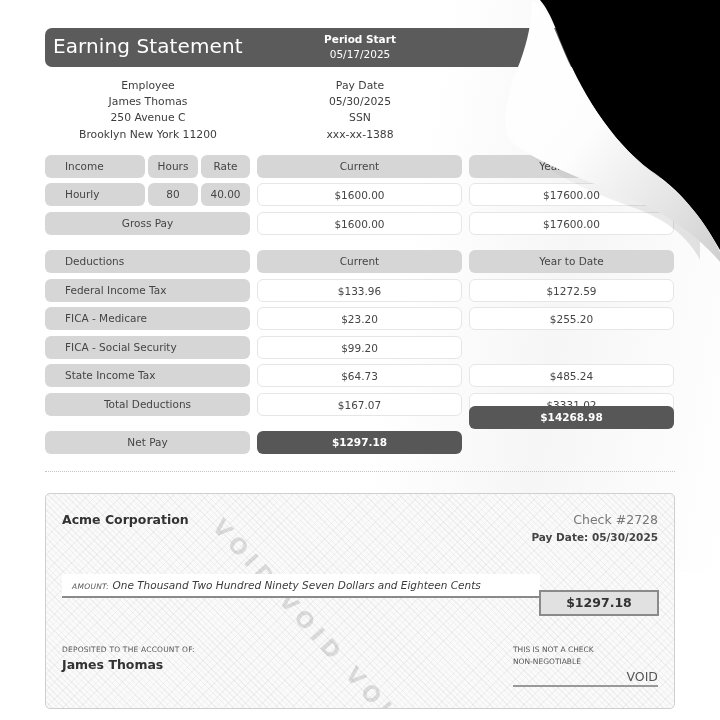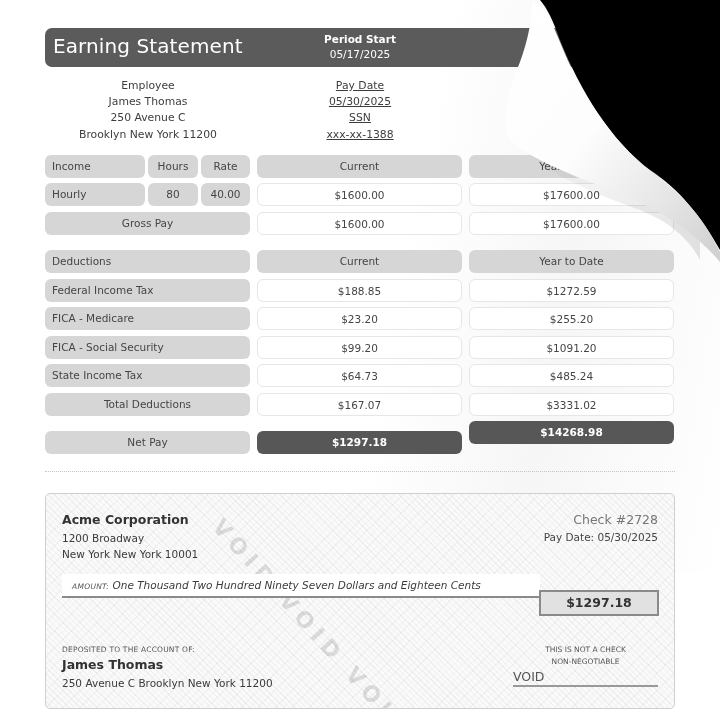--- a/index.html
+++ b/index.html
@@ -9,28 +9,28 @@
   .page { position: absolute; left: 0; top: 0; width: 720px; height: 572px; background: linear-gradient(100deg, #ffffff 0%, #ffffff 55%, #f6f6f6 75%, #ffffff 100%); border-radius: 15px; }
 
   
   .title-bar { position: absolute; left: 45px; top: 28px; width: 560px; height: 39px; background: #5b5b5b; border-radius: 7px; color: #fff; }
   .title-bar .title { position: absolute; left: 8px; top: 6px; font-size: 20px; letter-spacing: 0.1px; }
   .title-bar .period { position: absolute; left: 270px; top: 4px; width: 90px; text-align: center; font-size: 10.5px; line-height: 15px; }
   .title-bar .period .lbl { font-weight: bold; }
 
   .info-col { position: absolute; top: 78px; text-align: center; font-size: 10.8px; line-height: 16.2px; color: #3d3d3d; }
   .info-col.emp { left: 68px; width: 160px; }
-  .info-col.pay { left: 300px; width: 120px; text-decoration: underline; }
+  .info-col.pay { left: 300px; width: 120px; }
 
   
   .cell { position: absolute; height: 23px; border-radius: 6px; font-size: 10.5px; line-height: 23px; color: #454545; }
   .cell.gray { background: #d6d6d6; }
   .cell.white { background: #fff; border: 1px solid #e6e6e6; }
   .cell.dark { background: #575757; color: #fff; font-weight: bold; }
-  .cell.left { text-align: left; padding-left: 7px; }
+  .cell.left { text-align: left; padding-left: 20px; }
   .cell.center { text-align: center; }
 
   .c1 { left: 45px; width: 205px; }
   .c1a { left: 45px; width: 100px; }
   .c1b { left: 148px; width: 50px; }
   .c1c { left: 201px; width: 49px; }
   .c2 { left: 257px; width: 205px; }
   .c3 { left: 469px; width: 205px; }
 
   .dotted { position: absolute; left: 45px; top: 471px; width: 630px; border-top: 1px dotted #c4c4c4; }
@@ -39,29 +39,29 @@
   .check { position: absolute; left: 45px; top: 493px; width: 630px; height: 216px; border: 1px solid #cfcfcf; border-radius: 5px; overflow: hidden;
     background-color: #fafafa;
     background-image:
       repeating-linear-gradient(45deg, rgba(0,0,0,0.045) 0 1px, transparent 1px 4px),
       repeating-linear-gradient(-45deg, rgba(0,0,0,0.03) 0 1px, transparent 1px 6px);
   }
   .watermark { position: absolute; left: 180px; top: 20px; font-size: 22px; font-weight: bold; letter-spacing: 6px; color: rgba(0,0,0,0.12); transform: rotate(48deg); transform-origin: left top; white-space: nowrap; }
   .company { position: absolute; left: 16px; top: 18px; font-size: 12.5px; font-weight: bold; color: #333; }
   .company-addr { position: absolute; left: 16px; top: 36px; font-size: 10.5px; line-height: 16px; color: #3a3a3a; }
   .checkno { position: absolute; right: 16px; top: 18px; font-size: 12.5px; color: #777; text-align: left; }
-  .paydate { position: absolute; right: 16px; top: 37px; font-size: 10.5px; font-weight: normal; color: #444; text-align: right; }
+  .paydate { position: absolute; right: 16px; top: 37px; font-size: 10.5px; font-weight: bold; color: #444; text-align: right; }
   .amount-line { position: absolute; left: 16px; top: 80px; width: 478px; height: 24px; background: #fff; border-bottom: 2px solid #8a8a8a; padding-left: 10px; line-height: 22px; font-size: 10.5px; color: #3a3a3a; font-style: italic; }
   .amount-line .small { font-size: 7.5px; color: #555; letter-spacing: 0.3px; }
   .amount-box { position: absolute; left: 493px; top: 96px; width: 120px; height: 26px; background: #e1e1e1; border: 2px solid #8a8a8a; text-align: center; line-height: 22px; font-size: 12.5px; font-weight: bold; color: #333; }
   .dep-lbl { position: absolute; left: 16px; top: 151px; font-size: 7.5px; color: #555; letter-spacing: 0.2px; }
   .dep-name { position: absolute; left: 16px; top: 163px; font-size: 12.5px; font-weight: bold; color: #333; }
   .dep-addr { position: absolute; left: 16px; top: 183px; font-size: 10.5px; color: #3a3a3a; }
-  .notcheck { position: absolute; left: 467px; top: 150px; width: 145px; text-align: center; font-size: 7.5px; line-height: 12px; color: #555; }
-  .void-sig { position: absolute; left: 467px; top: 175px; width: 145px; text-align: left; font-size: 12.5px; color: #555; border-bottom: 2px solid #999; padding-bottom: 1px; }
+  .notcheck { position: absolute; left: 467px; top: 150px; width: 145px; text-align: left; font-size: 7.5px; line-height: 12px; color: #555; }
+  .void-sig { position: absolute; left: 467px; top: 175px; width: 145px; text-align: right; font-size: 12.5px; color: #555; border-bottom: 2px solid #999; padding-bottom: 1px; }
   svg.curl { position: absolute; left: 0; top: 0; }
 </style>
 </head>
 <body>
 
 <div class="page">
 
   <div class="title-bar">
     <div class="title">Earning Statement</div>
     <div class="period">
@@ -98,64 +98,58 @@
 
   <div class="cell gray center c1" style="top:212px">Gross Pay</div>
   <div class="cell white center c2" style="top:212px">$1600.00</div>
   <div class="cell white center c3" style="top:212px">$17600.00</div>
 
   <div class="cell gray left c1" style="top:250px">Deductions</div>
   <div class="cell gray center c2" style="top:250px">Current</div>
   <div class="cell gray center c3" style="top:250px">Year to Date</div>
 
   <div class="cell gray left c1" style="top:279px">Federal Income Tax</div>
-  <div class="cell white center c2" style="top:279px">$188.85</div>
+  <div class="cell white center c2" style="top:279px">$133.96</div>
   <div class="cell white center c3" style="top:279px">$1272.59</div>
 
   <div class="cell gray left c1" style="top:307px">FICA - Medicare</div>
   <div class="cell white center c2" style="top:307px">$23.20</div>
   <div class="cell white center c3" style="top:307px">$255.20</div>
 
   <div class="cell gray left c1" style="top:336px">FICA - Social Security</div>
   <div class="cell white center c2" style="top:336px">$99.20</div>
-  <div class="cell white center c3" style="top:336px">$1091.20</div>
 
   <div class="cell gray left c1" style="top:364px">State Income Tax</div>
   <div class="cell white center c2" style="top:364px">$64.73</div>
   <div class="cell white center c3" style="top:364px">$485.24</div>
 
   <div class="cell gray center c1" style="top:393px">Total Deductions</div>
   <div class="cell white center c2" style="top:393px">$167.07</div>
   <div class="cell white center c3" style="top:393px">$3331.02</div>
 
   <div class="cell gray center c1" style="top:431px">Net Pay</div>
   <div class="cell dark center c2" style="top:431px">$1297.18</div>
-  <div class="cell dark center c3" style="top:421px">$14268.98</div>
+  <div class="cell dark center c3" style="top:406px">$14268.98</div>
 
   <div class="dotted"></div>
 
   <div class="check">
     <div class="watermark">VOID VOID VOID</div>
     <div class="company">Acme Corporation</div>
-    <div class="company-addr">
-      <div>1200 Broadway</div>
-      <div>New York New York 10001</div>
-    </div>
     <div class="checkno">Check #2728</div>
     <div class="paydate">Pay Date: 05/30/2025</div>
 
     <div class="amount-line">
       <span class="small">AMOUNT:</span>
       <span>One Thousand Two Hundred Ninety Seven Dollars and Eighteen Cents</span>
     </div>
     <div class="amount-box">$1297.18</div>
 
     <div class="dep-lbl">DEPOSITED TO THE ACCOUNT OF:</div>
     <div class="dep-name">James Thomas</div>
-    <div class="dep-addr">250 Avenue C Brooklyn New York 11200</div>
 
     <div class="notcheck">
       <div>THIS IS NOT A CHECK</div>
       <div>NON-NEGOTIABLE</div>
     </div>
     <div class="void-sig">VOID</div>
   </div>
 
   <svg class="curl" width="720" height="720" viewBox="0 0 720 720">
     <defs>

